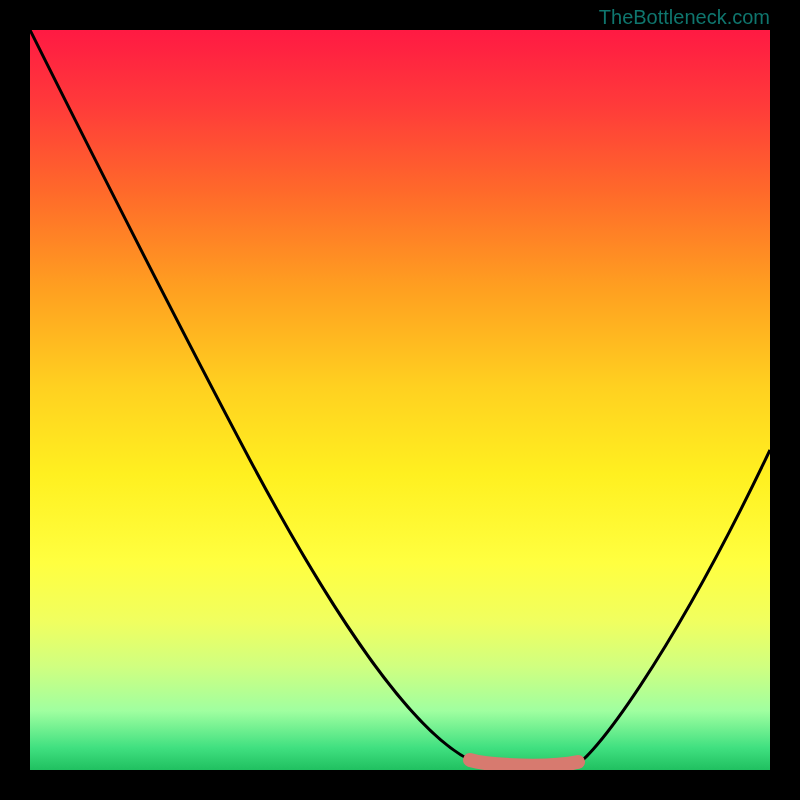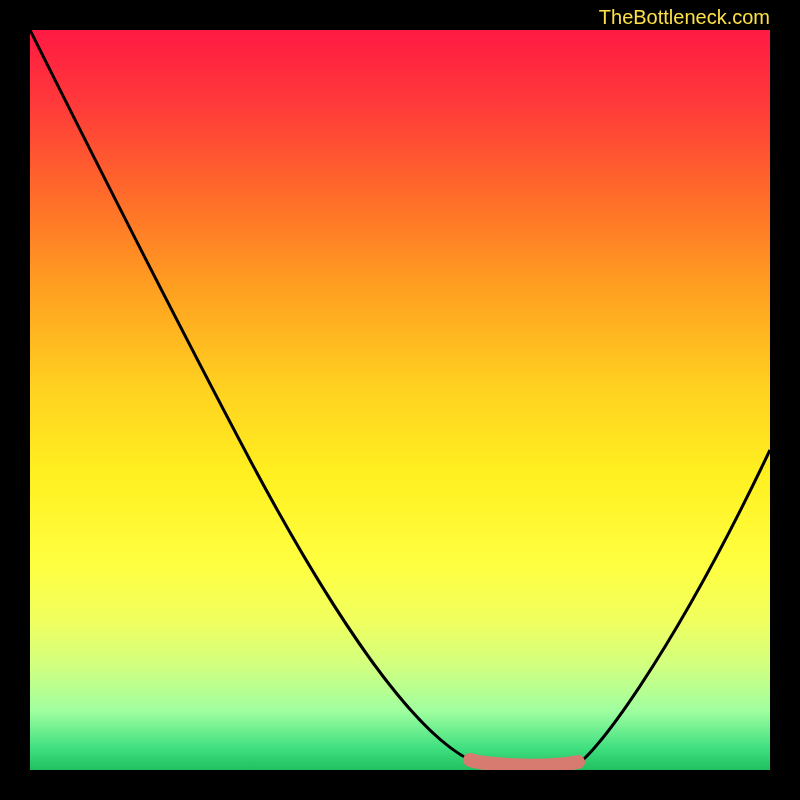--- a/index.html
+++ b/index.html
@@ -41,21 +41,21 @@
       #f0ff60 80%,
       #d0ff80 86%,
       #a0ffa0 92%,
       #40e080 97%,
       #20c060 100%);
   }
   .watermark {
     position: absolute;
     top: 6px;
     right: 30px;
-    color: #fde047;
+    color: #0f766e;
     font-size: 20px;
     font-weight: 500;
     z-index: 10;
   }
   svg.curves {
     position: absolute;
     left: 0;
     top: 0;
     width: 740px;
     height: 740px;

